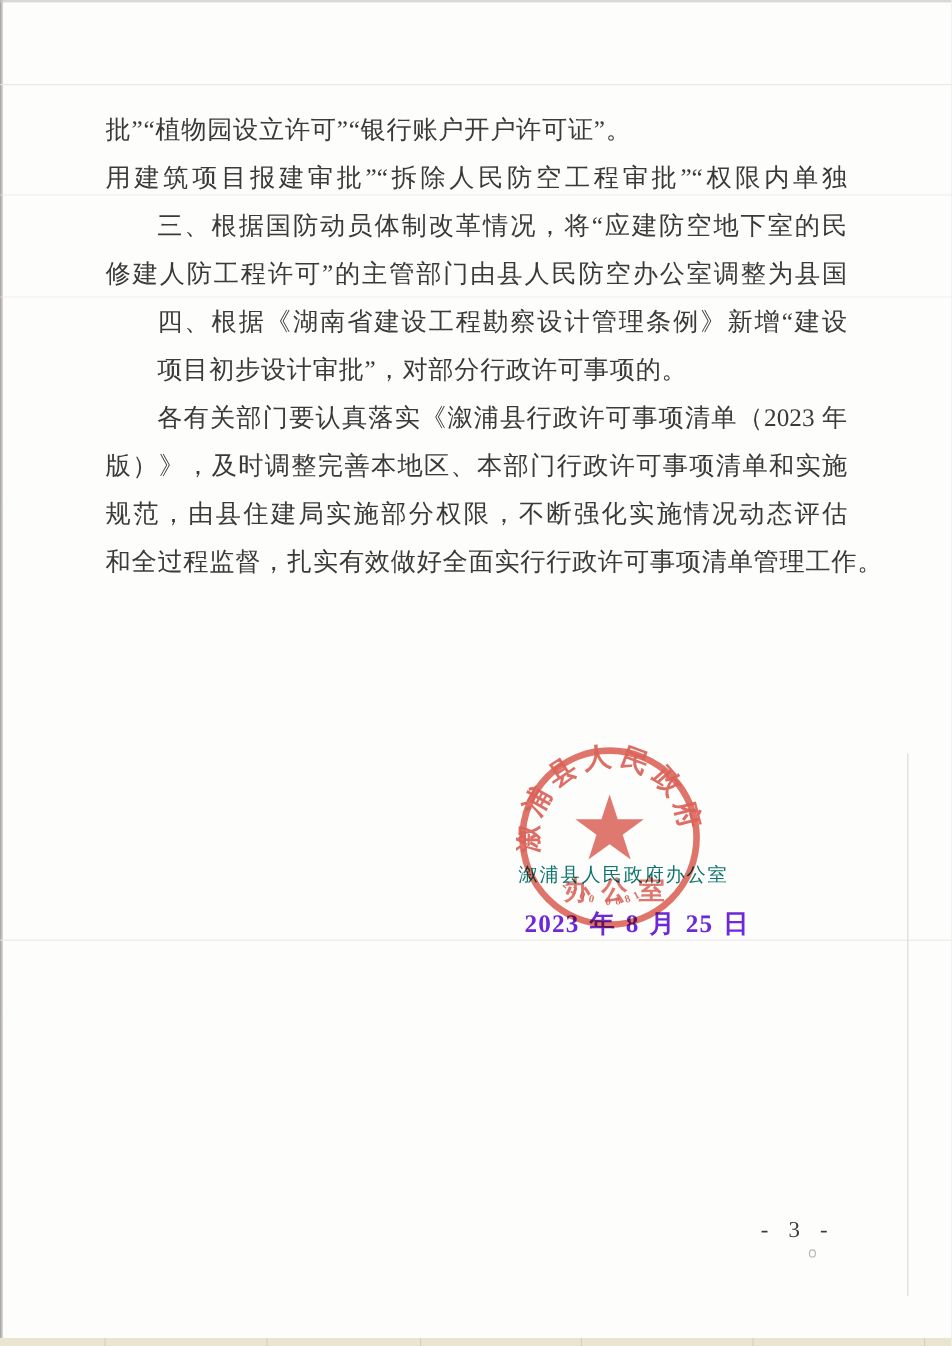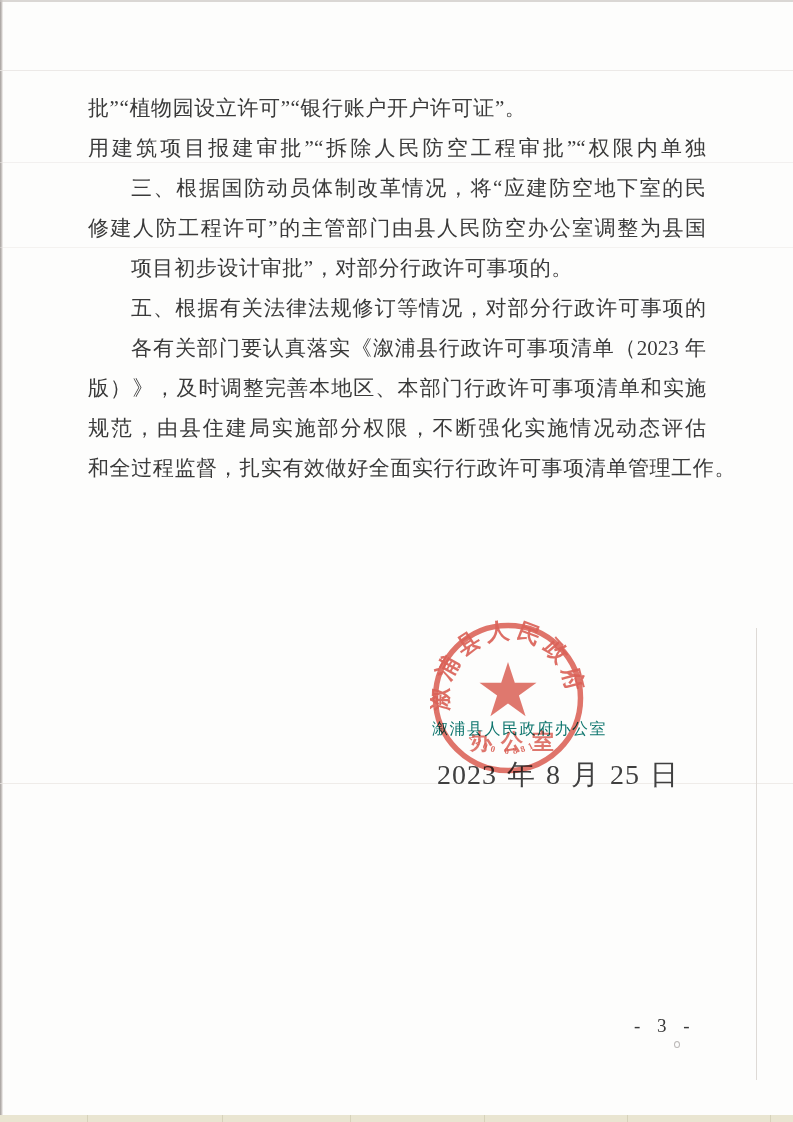--- a/index.html
+++ b/index.html
@@ -36,21 +36,21 @@
   }
   .line.j{white-space:normal;text-align:justify;text-align-last:justify;letter-spacing:0;}
   .line.ind{text-indent:43px;}
 
   .signature{
     position:absolute;left:432px;top:719px;
     font-size:16px;letter-spacing:1.5px;color:#0f766e;z-index:2;
   }
   .docdate{
     position:absolute;left:437px;top:756px;
-    font-size:28px;letter-spacing:1px;word-spacing:2px;color:#404040;z-index:2;
+    font-size:21px;letter-spacing:1px;word-spacing:2px;color:#6d28d9;z-index:2;font-weight:bold;
   }
   .pagenum{
     position:absolute;left:634px;top:1015px;
     font-size:19px;letter-spacing:6px;color:#3a3a3a;
   }
 
   
   .seal{
     position:absolute;left:430px;top:616px;
     z-index:3;
@@ -71,22 +71,22 @@
   <div class="hline l3"></div>
   <div class="hline l4"></div>
   <div class="vline"></div>
   <div class="speck"></div>
 
   <div class="textblock">
     <div class="line">批”“植物园设立许可”“银行账户开户许可证”。</div>
     <div class="line j">用建筑项目报建审批”“拆除人民防空工程审批”“权限内单独</div>
     <div class="line j ind">三、根据国防动员体制改革情况，将“应建防空地下室的民</div>
     <div class="line j">修建人防工程许可”的主管部门由县人民防空办公室调整为县国</div>
+    <div class="line j ind">四、根据《湖南省建设工程勘察设计管理条例》新增“建设</div>
     <div class="line ind">项目初步设计审批”，对部分行政许可事项的。</div>
-    <div class="line j ind">五、根据有关法律法规修订等情况，对部分行政许可事项的</div>
     <div class="line j ind">各有关部门要认真落实《溆浦县行政许可事项清单（2023 年</div>
     <div class="line j">版）》，及时调整完善本地区、本部门行政许可事项清单和实施</div>
     <div class="line j">规范，由县住建局实施部分权限，不断强化实施情况动态评估</div>
     <div class="line">和全过程监督，扎实有效做好全面实行行政许可事项清单管理工作。</div>
   </div>
 
   <div class="signature">溆浦县人民政府办公室</div>
   <div class="docdate">2023 年 8 月 25 日</div>
 
   <svg class="seal" width="160" height="168" viewBox="0 0 160 168">

